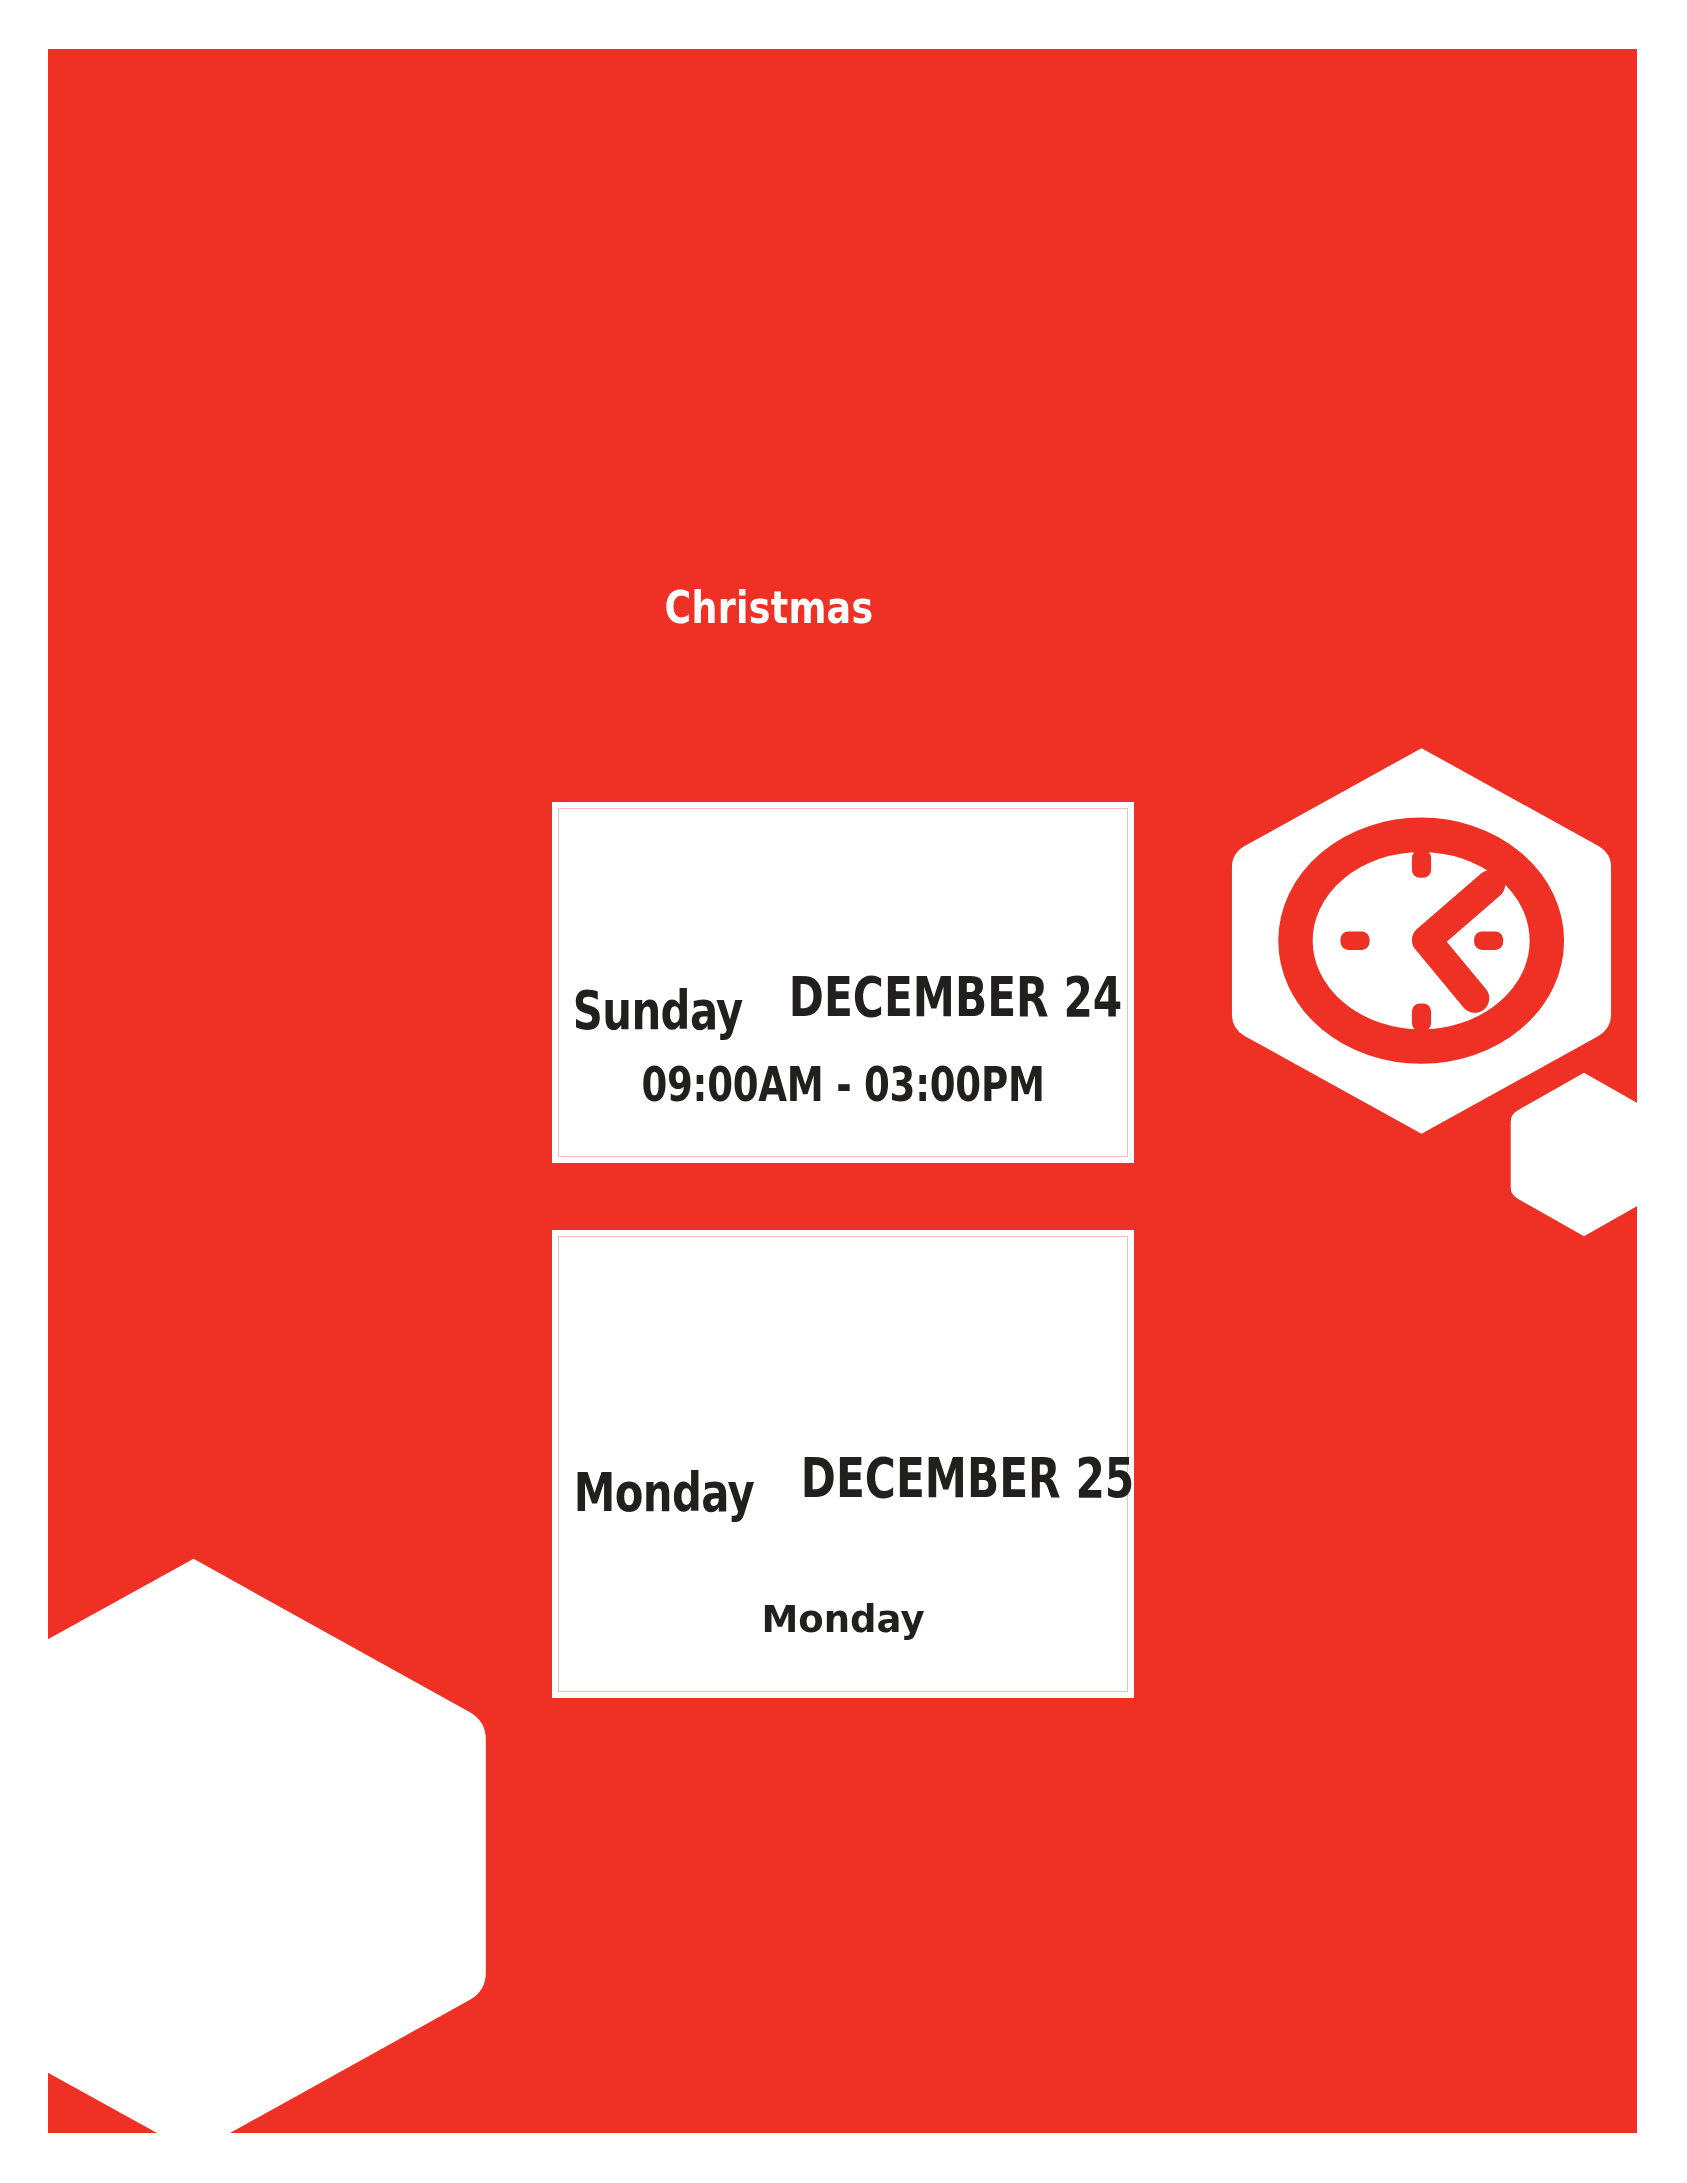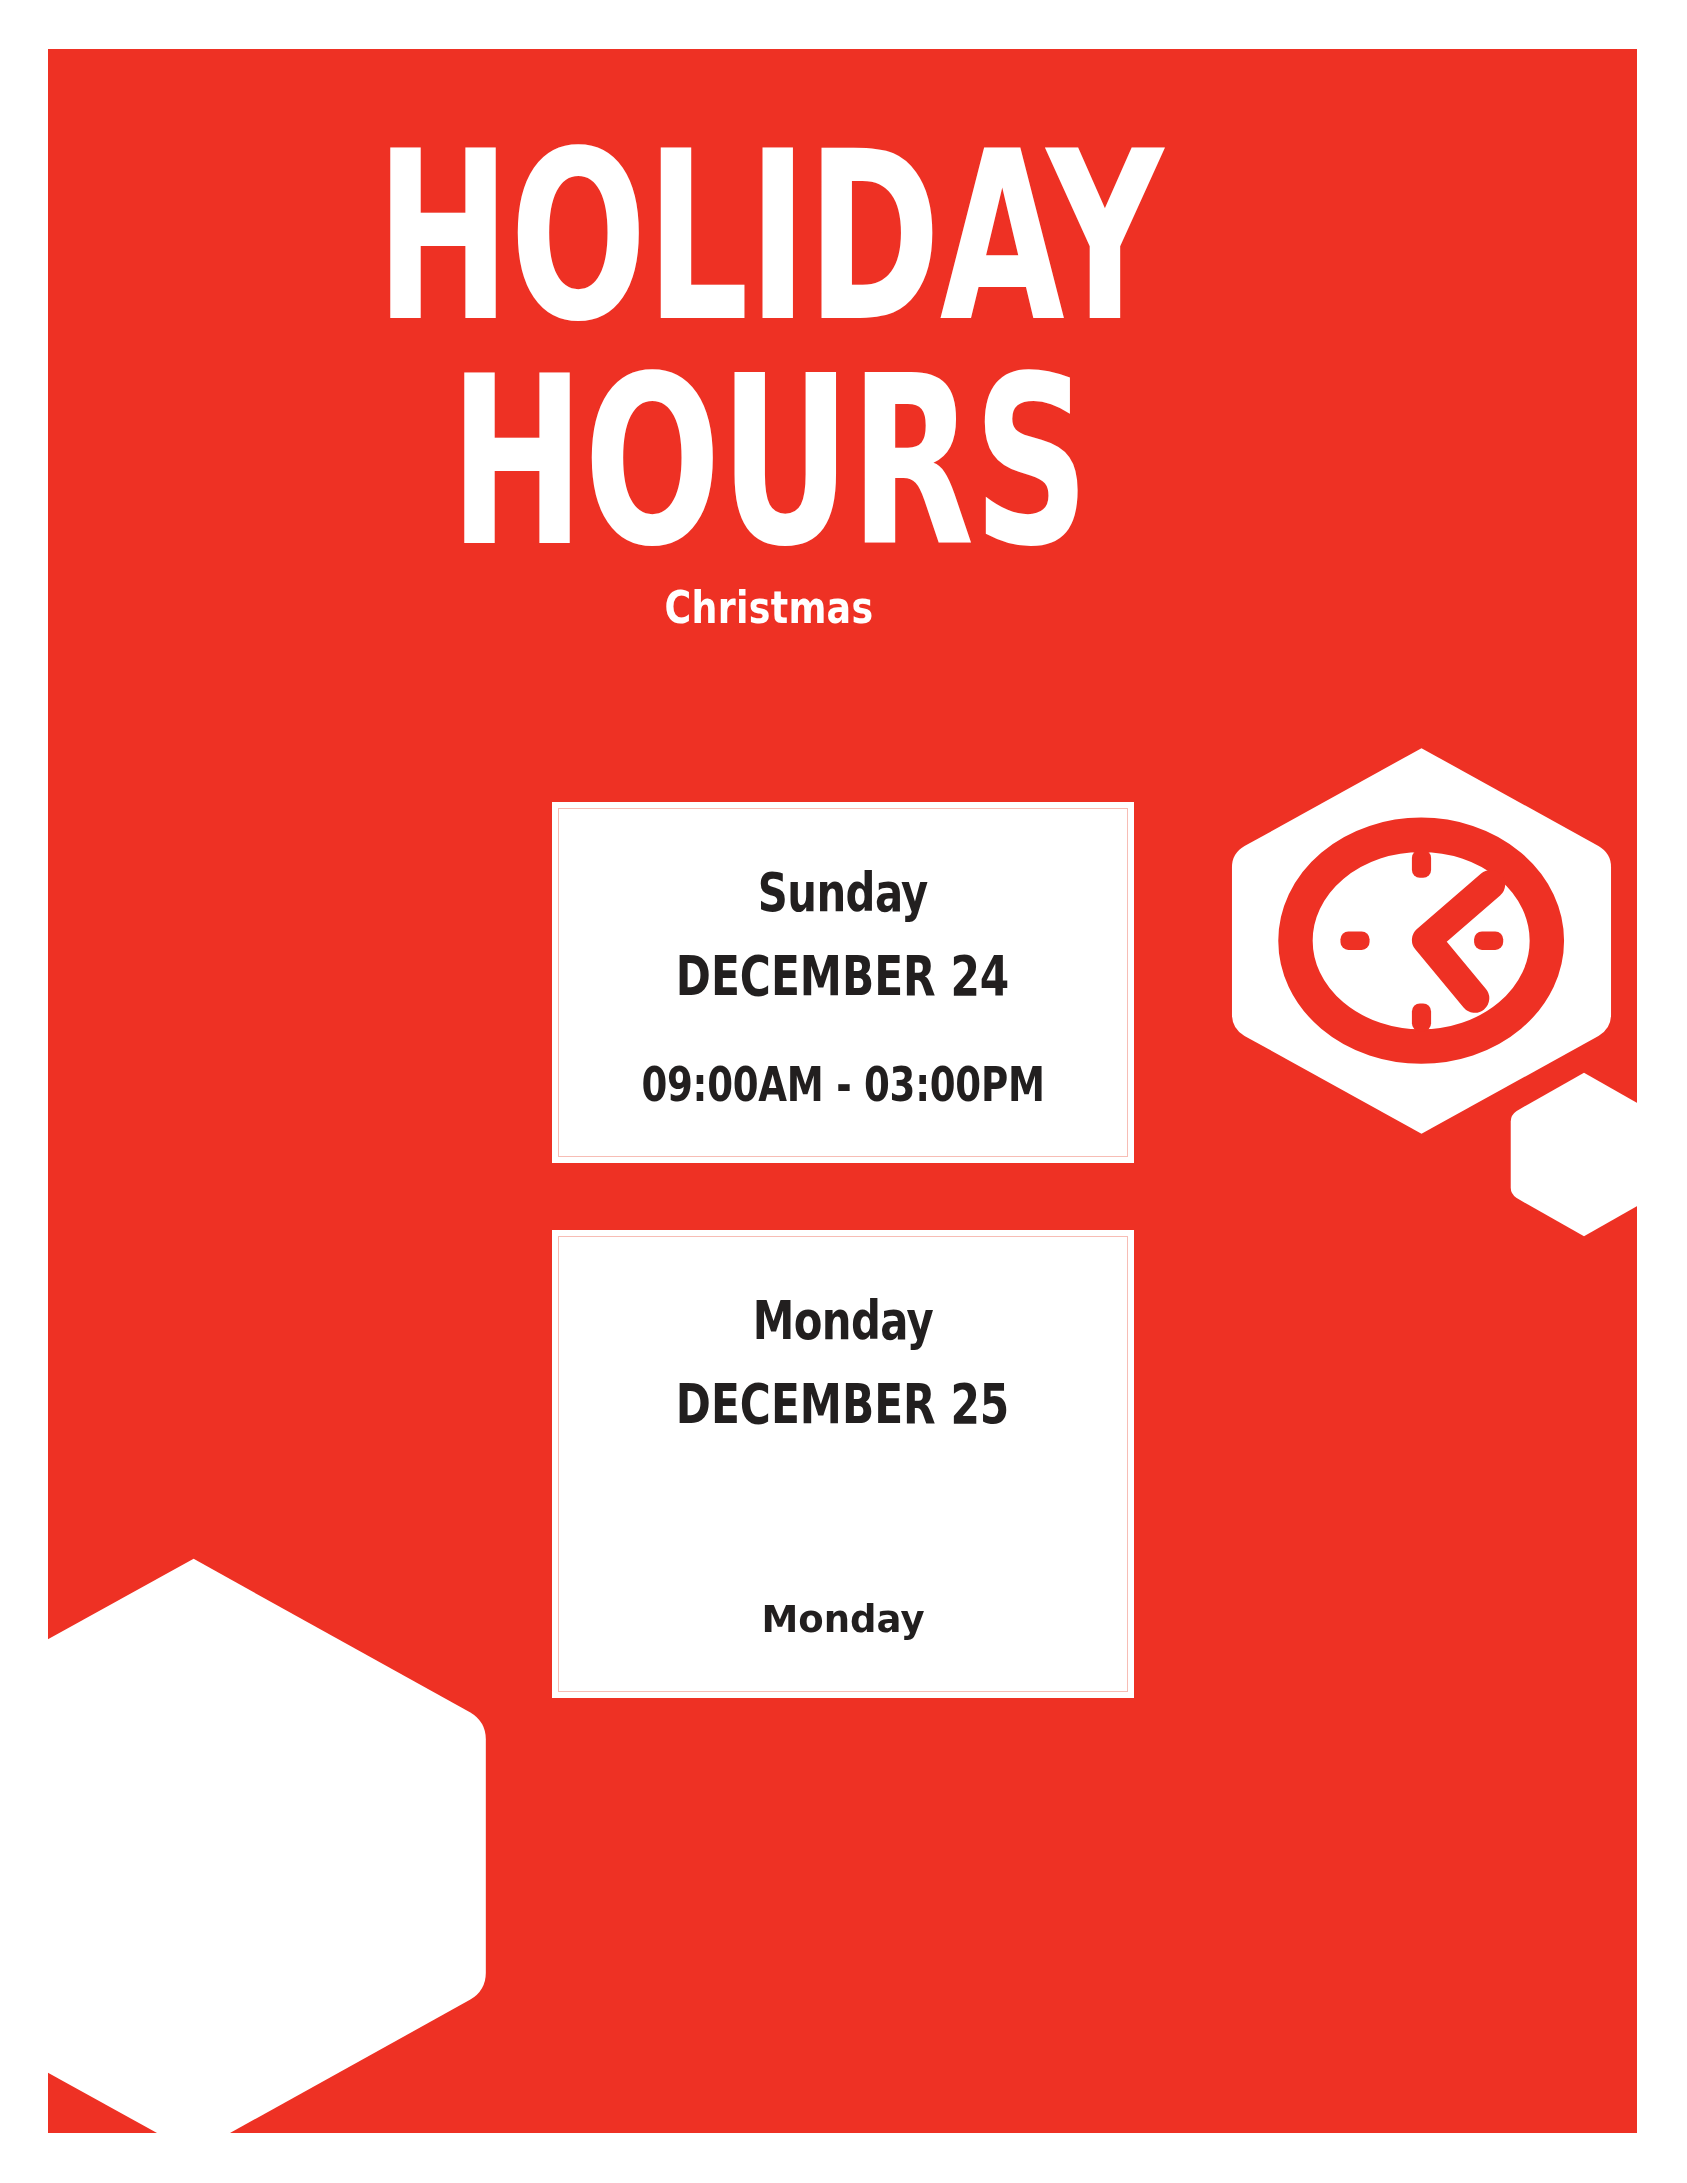--- a/index.html
+++ b/index.html
@@ -77,21 +77,20 @@
     width: 582px;
     background: #ffffff;
     box-sizing: border-box;
     padding: 6px;
   }
   .card-inner {
     border: 1.3px solid #f7bdb5;
     height: 100%;
     box-sizing: border-box;
     display: flex;
-    flex-direction: column;
     align-items: center;
     justify-content: flex-start;
     position: relative;
   }
   #card-0 { top: 802px; height: 361px; }
   #card-1 { top: 1230px; height: 468px; }
   #card-2 { top: 1661px; height: 362px; }
 
   .day-name {
     color: #221f1f;
@@ -167,24 +166,20 @@
   }
   .hex-big-bl svg { display: block; width: 100%; height: 100%; }
 </style>
 </head>
 <body>
 
 <div id="poster">
 
   <div class="red-panel"></div>
 
-  <div class="headline-block">
-    <span class="headline-line">HOLIDAY</span>
-    <span class="headline-line">HOURS</span>
-  </div>
 
   <div class="subtitle">Christmas</div>
 
   <div class="hex-clock-wrap">
     <svg viewBox="0 0 585 595" xmlns="http://www.w3.org/2000/svg">
 
       <path d="M 292.5 6
                L 560 154
                Q 579 165 579 186
                L 579 409

